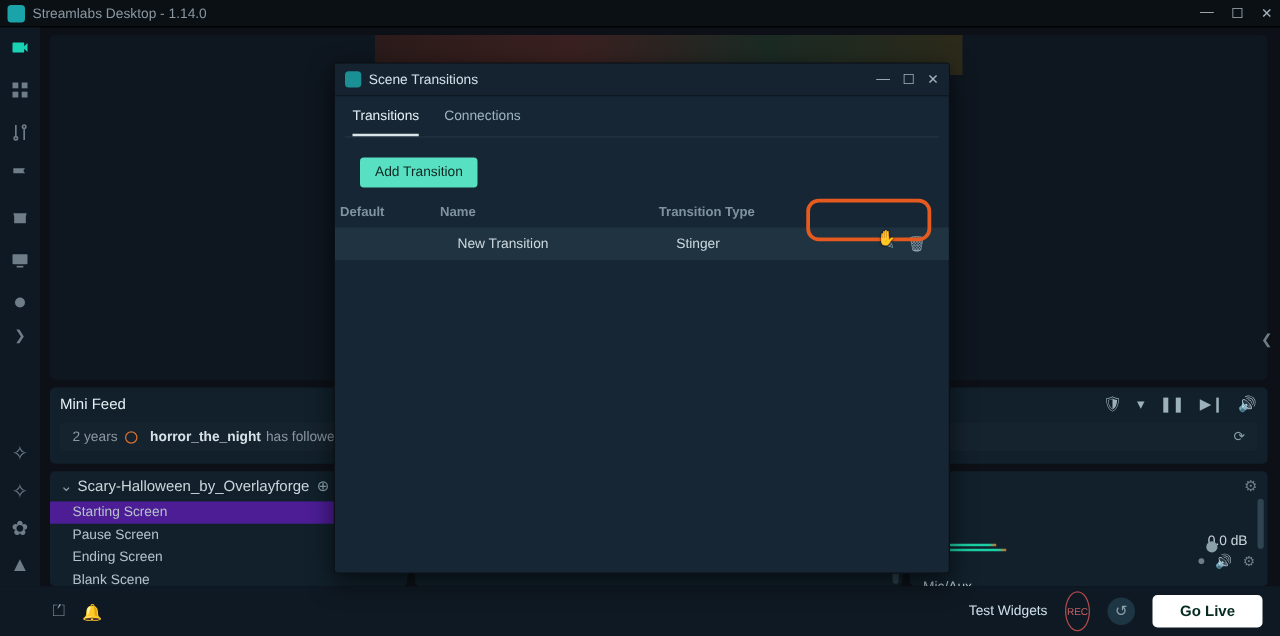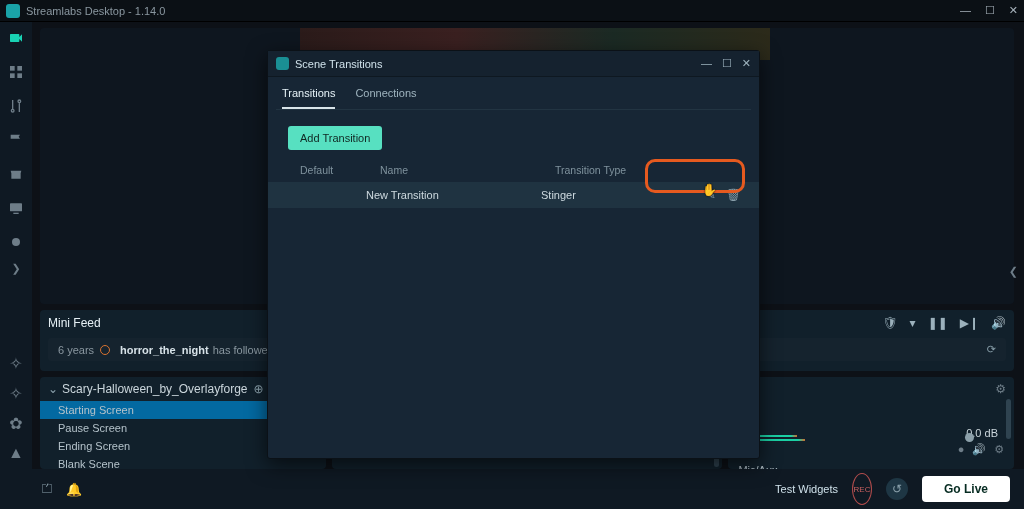--- a/index.html
+++ b/index.html
@@ -34,21 +34,21 @@
   .mf-row b { color:#d7e2e8; font-weight:600; margin:0 4px; }
   .mf-row .ring { width:10px;height:10px;border:1.5px solid #d7722f;border-radius:50%; margin:0 6px; }
   .mf-row .refresh { margin-left:auto; color:#8aa0ab; }
 
   .lowrow { display:flex; gap:6px; height:92px; }
   .panel { background:#11202b; border-radius:4px; flex:1; font-size:12px; position:relative; overflow:hidden; }
   .panel .pn-head { display:flex; align-items:center; padding:5px 8px; color:#cbd6dc; }
   .panel .gear { margin-left:auto; color:#6e7d88; }
   .scene-list { overflow:auto; height:72px; }
   .scene-item { padding:3px 18px; font-size:11px; color:#b4c2ca; }
-  .scene-item.sel { background:#0369a1; }
+  .scene-item.sel { background:#4c1d95; }
   .scene-scrollbar { position:absolute; right:3px; top:20px; bottom:2px; width:5px; }
   .scene-scrollbar .thumb { position:absolute; right:0; width:5px; height:22px; top:36px; background:#2f4350; border-radius:3px; }
 
   .mixer .mx-body { padding:4px 10px; }
   .mx-row { display:flex; align-items:center; font-size:11px; color:#b4c2ca; height:28px; }
   .mx-row .db { margin-left:auto; color:#cbd6dc; margin-right:6px;margin-top:28px; }
   .meter { height:6px; margin:2px 0 2px 0; position:relative; }
   .meter .bar { position:absolute; left:0; top:0; height:2px; width:22%; background:linear-gradient(90deg,#1bd0a4,#1bd0a4 90%,#d26a2c 100%); }
   .meter .bar.b2 { top:4px; width:25%; }
   .meter .dot { position:absolute; right:30px; top:-2px; width:9px;height:9px;border-radius:50%;background:#8ca0aa; }
@@ -63,21 +63,21 @@
   .m-title .logo { width:13px;height:13px;background:#1a8f94;border-radius:3px;margin-right:6px; }
   .m-title .wctrls { margin-left:auto; display:flex; gap:10px; color:#9fb4bf; }
   .m-tabs { display:flex; gap:20px; padding:10px 14px 0 14px; font-size:11px; color:#9fb4bf; }
   .m-tabs .tab { padding-bottom:8px; }
   .m-tabs .tab.active { color:#e6f2f7; border-bottom:2px solid #d9e4e9; }
   .m-divider { border-top:1px solid #223442; margin:0 8px; }
   .m-action { display:flex; justify-content:flex-start; padding:16px 20px 8px; }
   .add-btn { background:#57e0c1; color:#102722; font-size:11px; padding:6px 12px; border-radius:3px; border:none; cursor:pointer; }
   .callout { position:absolute; right:14px; top:108px; width:100px; height:34px; border:3px solid #e65a1f; border-radius:10px; pointer-events:none; }
   .cursor { position:absolute; right:42px; top:132px; font-size:12px; color:#fff; text-shadow:0 0 2px #000; }
-  .m-table-head { display:flex; font-size:10.5px; color:#7f929d; padding:6px 32px; }
+  .m-table-head { display:flex; font-size:10.5px; color:#7f929d; padding:6px 4px;font-weight:bold; }
   .m-col.def{width:80px;} .m-col.name{width:175px;} .m-col.type{width:130px;} .m-col.act{flex:1;}
   .m-table-row { display:flex; align-items:center; background:#1f3341; padding:6px 18px; font-size:11px; color:#cdd9df; }
   .m-table-row .dot { width:9px;height:9px;border-radius:50%;background:#24d6ac; }
   .m-table-row .row-acts { margin-left:auto; display:flex; gap:10px; color:#8aa0ab; font-size:12px; }
   .m-body-space { height:250px; }
   .m-footer { display:flex; justify-content:flex-end; padding:8px 10px 10px; }
   .done-btn { background:#6ce4c6; color:#0f2b23; border:none; padding:4px 10px; font-size:11px; border-radius:3px; }
 
   
   .bottombar { position:absolute; left:0; bottom:0; height:40px; width:100%; background:#0f1923; display:flex; align-items:center; padding:0 14px 0 42px; gap:14px; }
@@ -159,21 +159,21 @@
         <span>Mini Feed</span>
         <div class="icons">
           <span>🛡</span>
           <span>▾</span>
           <span>❚❚</span>
           <span>▶❙</span>
           <span>🔊</span>
         </div>
       </div>
       <div class="mf-row">
-        <span>6 years</span>
+        <span>2 years</span>
         <span class="ring"></span>
         <b>horror_the_night</b>
         <span>has followed</span>
         <span class="refresh">⟳</span>
       </div>
     </div>
 
     <div class="lowrow">
       <div class="panel" style="flex:0.95">
         <div class="pn-head">

